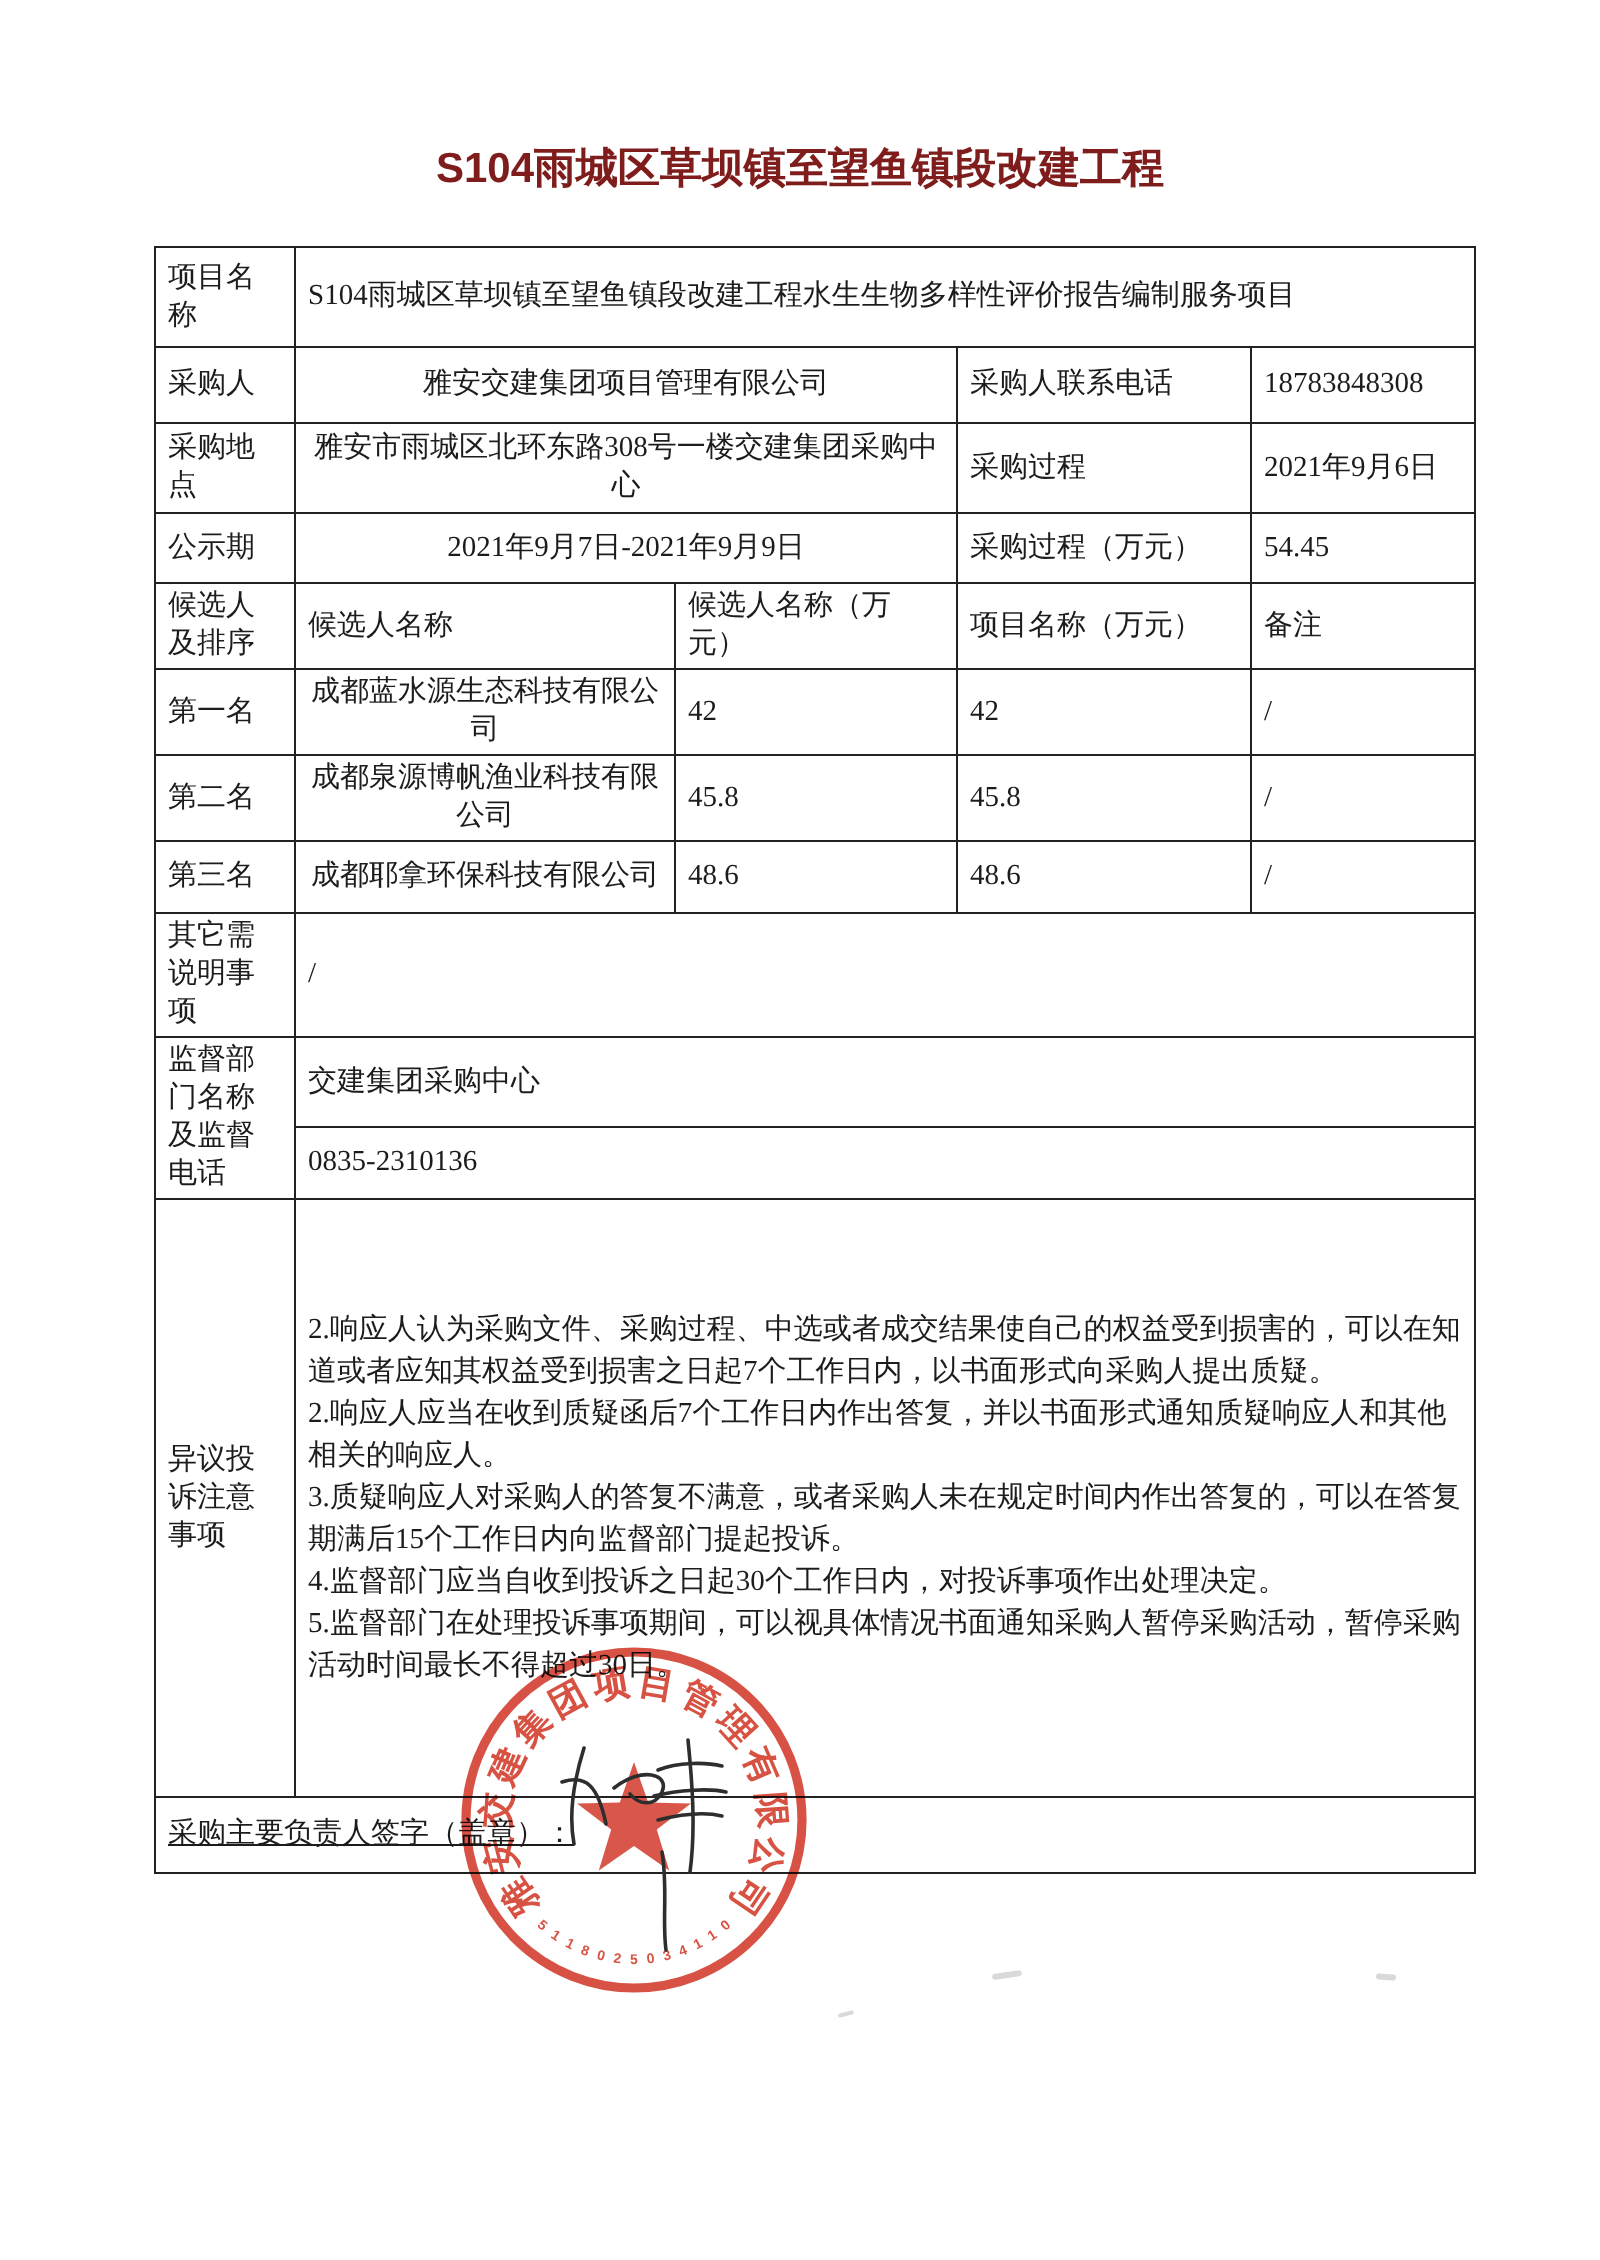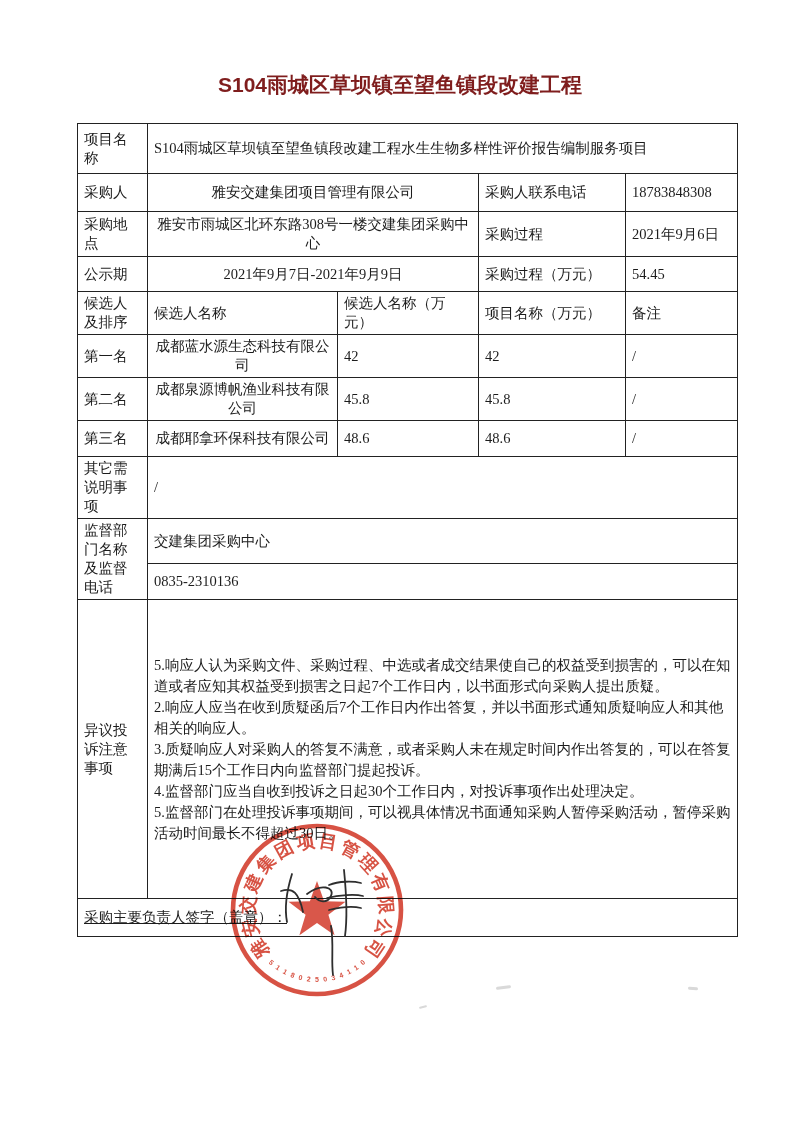--- a/index.html
+++ b/index.html
@@ -110,21 +110,21 @@
     <tr style="height:38px">
       <td class="lab" rowspan="2">监督部门名称及监督电话</td>
       <td colspan="4" class="ctr">交建集团采购中心</td>
     </tr>
     <tr style="height:30px">
       <td colspan="4" class="ctr">0835-2310136</td>
     </tr>
     <tr style="height:299px">
       <td class="lab">异议投诉注意事项</td>
       <td colspan="4" class="obj">
-        <p>5.响应人认为采购文件、采购过程、中选或者成交结果使自己的权益受到损害的，可以在知道或者应知其权益受到损害之日起7个工作日内，以书面形式向采购人提出质疑。</p>
+        <p>2.响应人认为采购文件、采购过程、中选或者成交结果使自己的权益受到损害的，可以在知道或者应知其权益受到损害之日起7个工作日内，以书面形式向采购人提出质疑。</p>
         <p>2.响应人应当在收到质疑函后7个工作日内作出答复，并以书面形式通知质疑响应人和其他相关的响应人。</p>
         <p>3.质疑响应人对采购人的答复不满意，或者采购人未在规定时间内作出答复的，可以在答复期满后15个工作日内向监督部门提起投诉。</p>
         <p>4.监督部门应当自收到投诉之日起30个工作日内，对投诉事项作出处理决定。</p>
         <p>5.监督部门在处理投诉事项期间，可以视具体情况书面通知采购人暂停采购活动，暂停采购活动时间最长不得超过30日。</p>
       </td>
     </tr>
     <tr style="height:38px">
       <td colspan="5" class="sign-row">采购主要负责人签字（盖章）：</td>
     </tr>
   </tbody>

